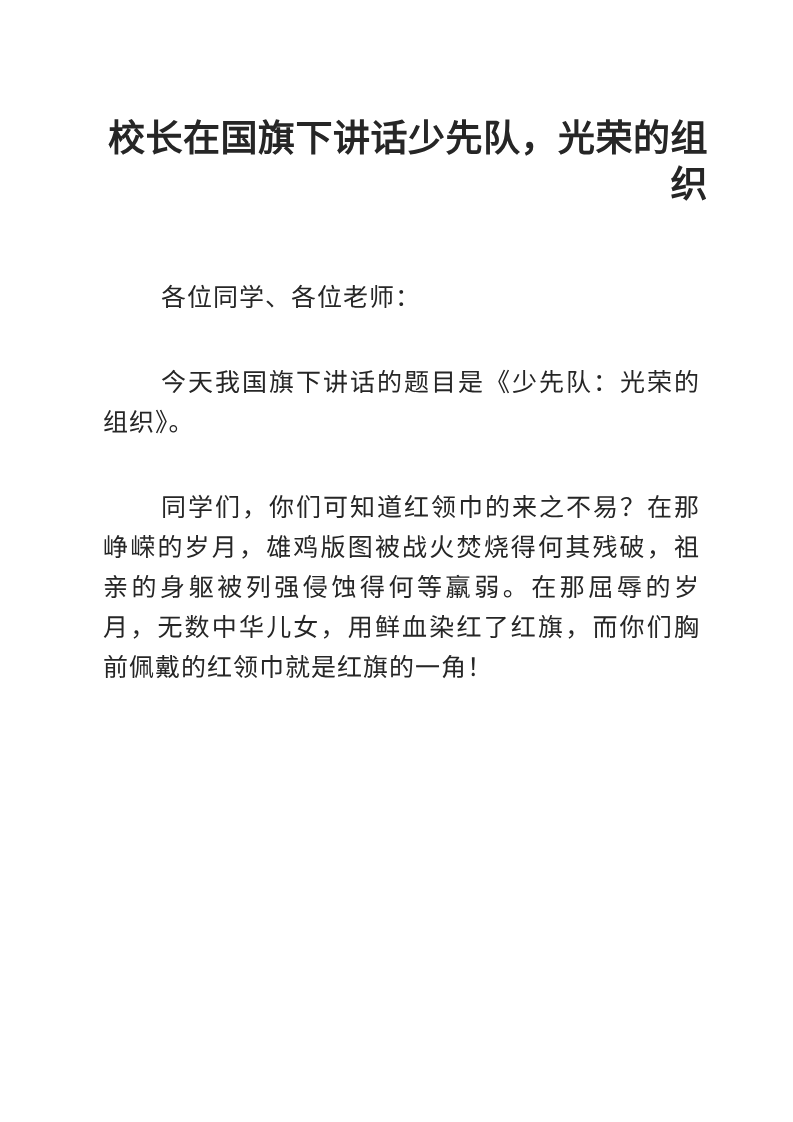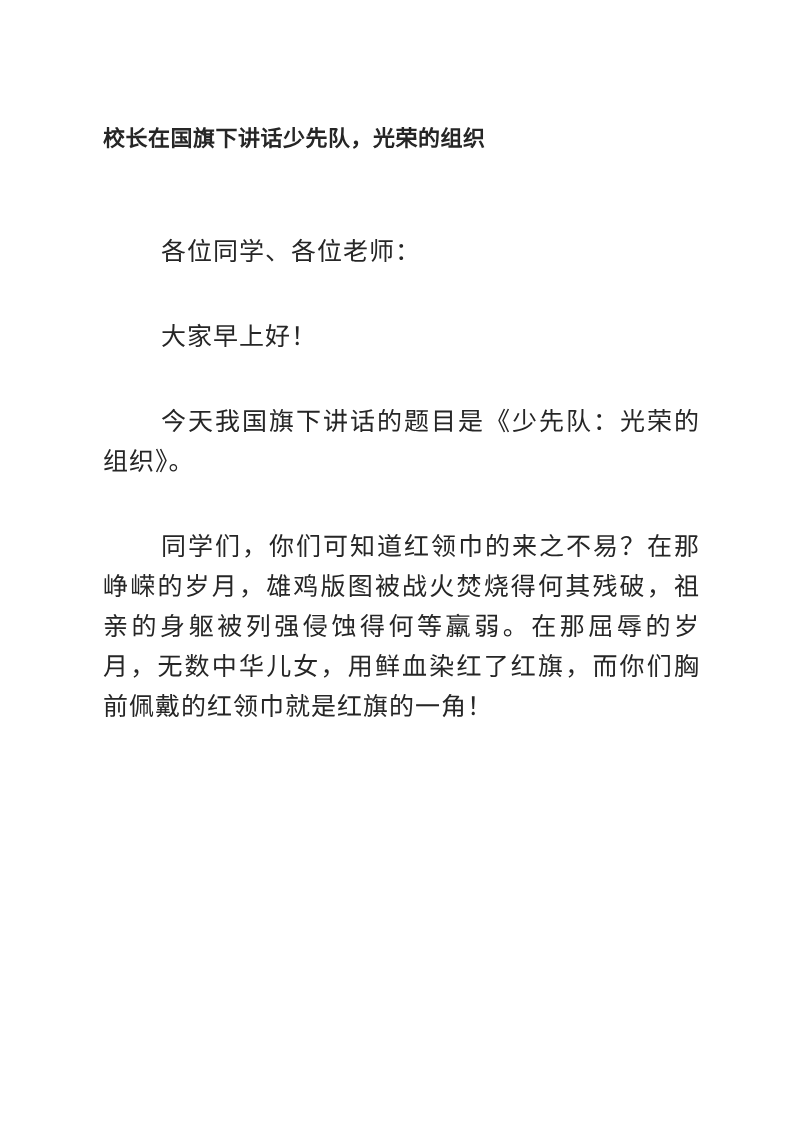--- a/index.html
+++ b/index.html
@@ -14,24 +14,24 @@
   }
   .page {
     position: relative;
     width: 793px;
     height: 1122px;
     background: var(--page-bg);
     overflow: hidden;
     padding: 116px 85px 0 103px;
   }
   .doc-title {
-    font-size: 22px;
+    font-size: 37px;
     font-weight: bold;
     line-height: 46px;
-    text-align: left;
+    text-align: right;
     color: var(--text-color);
     letter-spacing: 0.5px;
   }
   .doc-body {
     margin-top: 70px;
   }
   .doc-body p {
     font-size: 25px;
     line-height: 40px;
     letter-spacing: 1px;
@@ -42,17 +42,16 @@
     word-break: break-all;
   }
 </style>
 </head>
 <body>
 
 <div class="page">
   <h1 class="doc-title">校长在国旗下讲话少先队，光荣的组织</h1>
   <div class="doc-body">
       <p>各位同学、各位老师：</p>
-      <p>大家早上好！</p>
       <p>今天我国旗下讲话的题目是《少先队：光荣的组织》。</p>
       <p>同学们，你们可知道红领巾的来之不易？在那峥嵘的岁月，雄鸡版图被战火焚烧得何其残破，祖亲的身躯被列强侵蚀得何等羸弱。在那屈辱的岁月，无数中华儿女，用鲜血染红了红旗，而你们胸前佩戴的红领巾就是红旗的一角！</p>
     </div>
 </div>
 
 </body></html>

